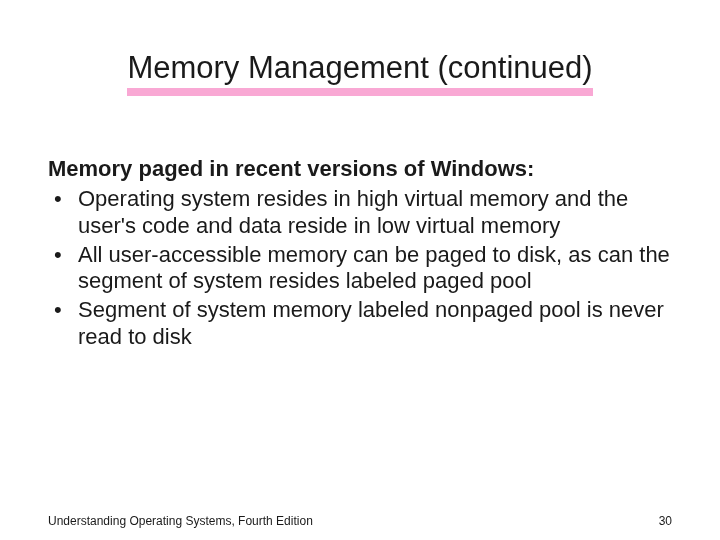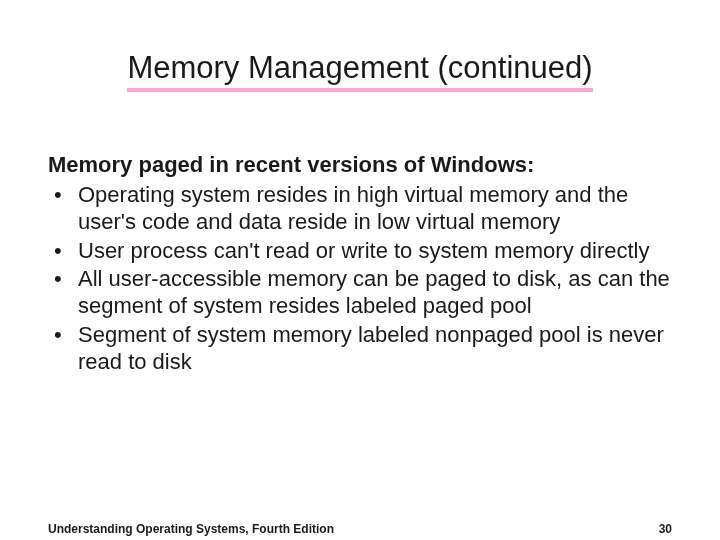--- a/index.html
+++ b/index.html
@@ -15,21 +15,21 @@
   .slide {
     width: 100%;
     height: 100%;
     padding: 50px 48px 0 48px;
     position: relative;
   }
   .title {
     font-size: 31px;
     font-weight: 400;
     text-align: center;
-    border-bottom: 4px solid #f9a8d4;
+    border-bottom: 8px solid #f9a8d4;
     display: inline-block;
     padding-bottom: 2px;
     margin: 0 auto;
   }
   .title-wrap {
     text-align: center;
     margin-bottom: 60px;
   }
   .subheading {
     font-size: 22px;
@@ -48,43 +48,41 @@
     margin-bottom: 2px;
   }
   ul.bullets li::before {
     content: "•";
     position: absolute;
     left: 6px;
     top: 0;
   }
   .footer {
     position: absolute;
-    bottom: 4px;
+    bottom: 12px;
     left: 48px;
     right: 48px;
     display: flex;
     justify-content: space-between;
     font-size: 12px;
     color: #1a1a1a;
-    font-weight: bold;
   }
 </style>
 </head>
 <body>
 
 <div class="slide">
   <div class="title-wrap">
     <h1 class="title">Memory Management (continued)</h1>
   </div>
 
   <div class="content">
     <div class="subheading">Memory paged in recent versions of Windows:</div>
     <ul class="bullets">
       <li>Operating system resides in high virtual memory and the user's code and data reside in low virtual memory</li>
-      <li>User process can't read or write to system memory directly</li>
       <li>All user-accessible memory can be paged to disk, as can the segment of system resides labeled paged pool</li>
       <li>Segment of system memory labeled nonpaged pool is never read to disk</li>
     </ul>
   </div>
 
   <div class="footer">
     <span>Understanding Operating Systems, Fourth Edition</span>
     <span>30</span>
   </div>
 </div>

